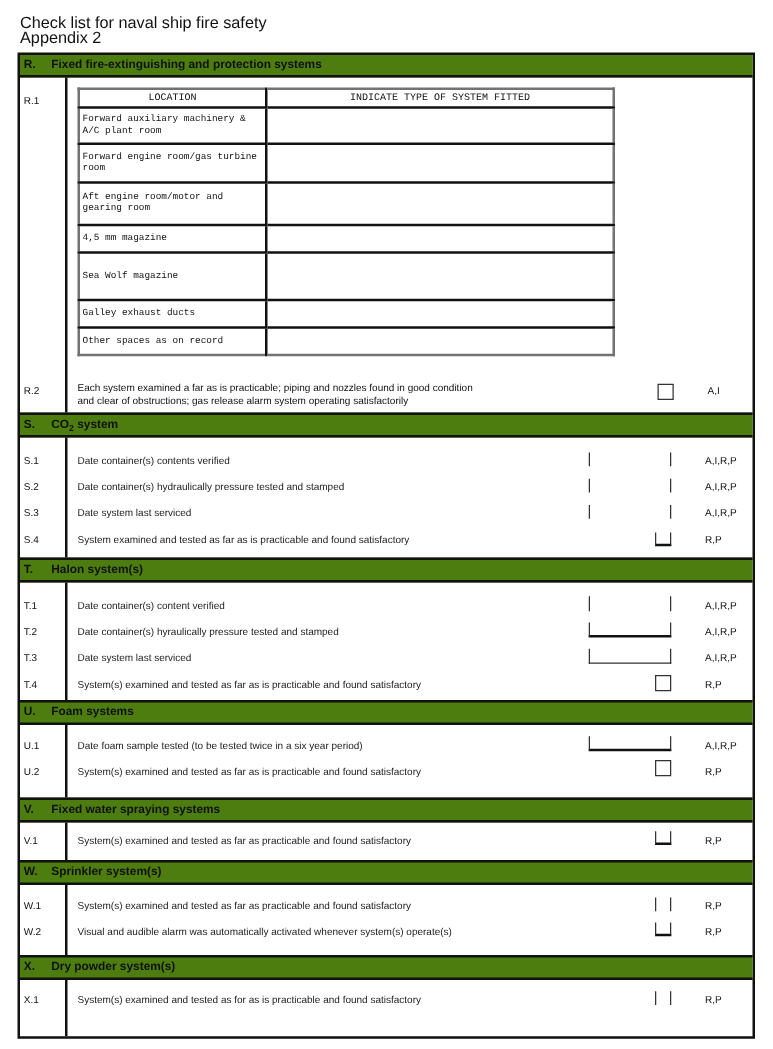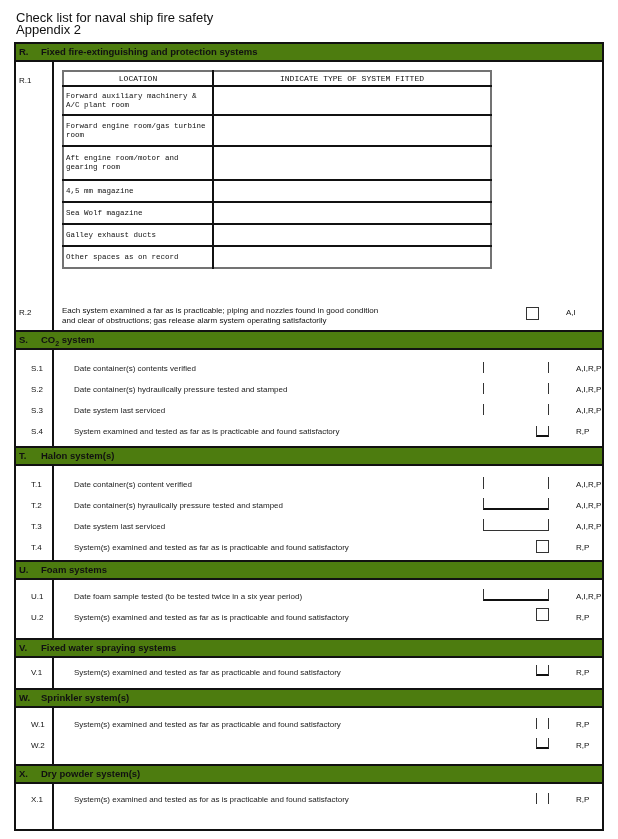--- a/index.html
+++ b/index.html
@@ -4,21 +4,21 @@
 <style>
   html, body { margin: 0; padding: 0; background: #ffffff; }
   body { width: 618px; height: 839px; position: relative; overflow: hidden;
          font-family: "Liberation Sans", sans-serif; color: #111; }
   .title { position: absolute; left: 16px; top: 12px; font-weight: normal; font-size: 13px; line-height: 12px; }
   .sheet { position: absolute; left: 14px; top: 42px; width: 590px; border: 2px solid #111; box-sizing: border-box; }
   .sec-head { height: 16px; background: #4d7c0f; border-bottom: 2px solid #111; font-weight: bold; font-size: 9.5px;
               line-height: 16px; padding-left: 3px; box-sizing: content-box; }
   .sec-head:not(:first-child) { border-top: 2px solid #111; }
   .sec-head .letter { display: inline-block; width: 22px; }
-  .sec-body { position: relative; padding-left: 12px; }
+  .sec-body { position: relative; }
   .divider { position: absolute; left: 36px; top: 0; bottom: 0; width: 2px; background: #111; }
   .row { position: relative; height: 21px; font-size: 8px; line-height: 21px; }
   .row .code { position: absolute; left: 3px; top: 0; }
   .row .text { position: absolute; left: 46px; top: 0; color: #222; }
   .row .resp { position: absolute; left: 548px; top: 0; }
   .mark { position: absolute; box-sizing: border-box; }
   .box { width: 13px; height: 13px; border: 1px solid #333; }
   .ubox { width: 13px; height: 11px; border-left: 1px solid #333; border-right: 1px solid #333; border-bottom: 2px solid #111; }
   .bars { width: 13px; height: 11px; border-left: 1px solid #333; border-right: 1px solid #333; }
   .dateline { width: 66px; height: 12px; border-left: 1px solid #333; border-right: 1px solid #333; }
@@ -64,21 +64,21 @@
         <td class="val"></td>
       </tr>
       <tr style="height:34px;">
         <td class="loc">Aft engine room/motor and gearing room</td>
         <td class="val"></td>
       </tr>
       <tr style="height:22px;border-radius:10px;">
         <td class="loc">4,5 mm magazine</td>
         <td class="val"></td>
       </tr>
-      <tr style="height:22px;">
+      <tr style="height:38px;">
         <td class="loc">Sea Wolf magazine</td>
         <td class="val"></td>
       </tr>
       <tr style="height:22px;">
         <td class="loc">Galley exhaust ducts</td>
         <td class="val"></td>
       </tr>
       <tr style="height:22px;">
         <td class="loc">Other spaces as on record</td>
         <td class="val"></td>
@@ -196,20 +196,21 @@
   <div class="sec-body" style="height: 56px; padding-top: 6px; box-sizing: border-box;">
     <div class="divider"></div>
     <div class="row">
       <span class="code">W.1</span>
       <span class="text">System(s)  examined and tested as far as practicable and found satisfactory</span>
       <div class="mark bars" style="left:508px; top:4px;"></div>
       <span class="resp">R,P</span>
     </div>
     <div class="row">
       <span class="code">W.2</span>
+      <span class="text">Visual and audible alarm was automatically activated whenever system(s) operate(s)</span>
       <div class="mark ubox" style="left:508px; top:3px;"></div>
       <span class="resp">R,P</span>
     </div>
   </div>
 
   <div class="sec-head">
     <span class="letter">X.</span><span>Dry powder system(s)</span>
   </div>
   <div class="sec-body" style="height: 45px; padding-top: 5px; box-sizing: border-box;">
     <div class="divider"></div>

